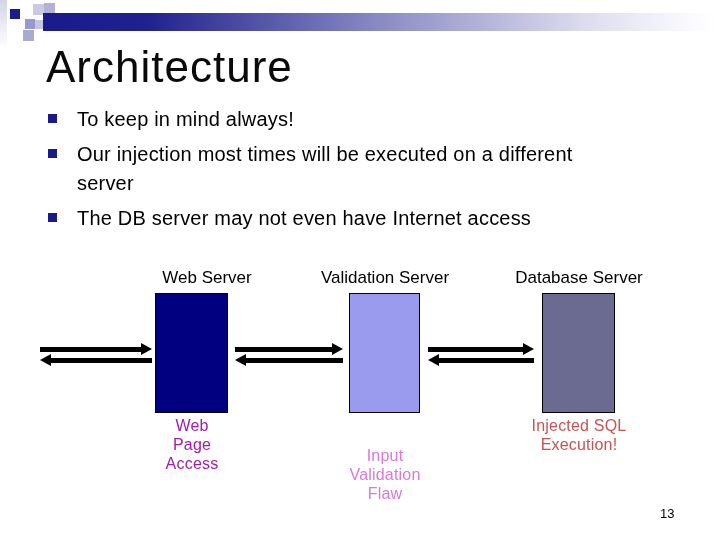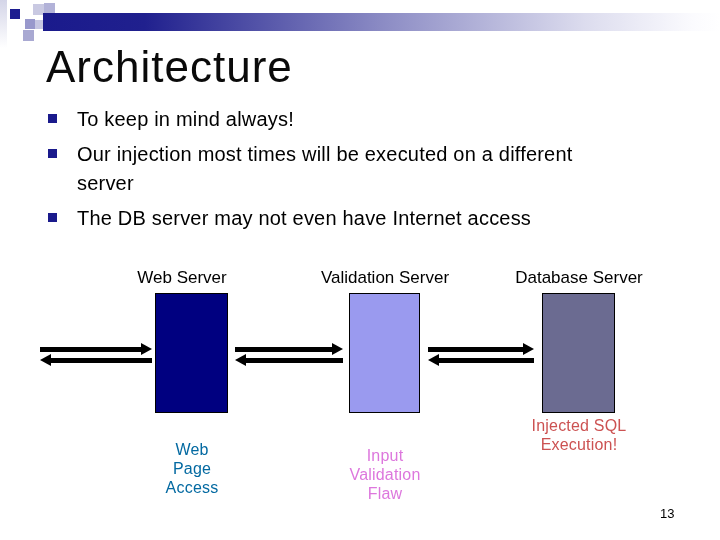--- a/index.html
+++ b/index.html
@@ -25,21 +25,21 @@
   
   .bullets { position:absolute; left:48px; top:105px; width:610px; }
   .bullet-item { display:flex; margin-bottom:6px; }
   .bullet-marker { flex:0 0 9px; width:9px; height:9px; background:#1a1a8c;
     margin-top:9px; margin-right:20px; }
   .bullet-text { font-size:20px; line-height:29px; color:#000;
     white-space:pre-line; letter-spacing:0.2px; }
   
   .node-label { position:absolute; top:268px; width:200px; text-align:center;
     font-size:17px; color:#000; }
-  .label1 { left:82px; }  .label2 { left:285px; }  .label3 { left:479px; }
+  .label1 { left:107px; }  .label2 { left:285px; }  .label3 { left:479px; }
   .node-rect { position:absolute; top:293px; height:120px;
     border:1px solid #000; box-sizing:border-box; }
   .rect1 { left:155px; width:73px; }
   .rect2 { left:349px; width:71px; }
   .rect3 { left:542px; width:73px; }
   .node-caption { position:absolute; top:416px; width:200px; text-align:center;
     font-size:16px; line-height:19px; white-space:pre-line; letter-spacing:0.2px; }
   .cap1 { left:92px; }  .cap2 { left:285px;margin-top:30px; }  .cap3 { left:479px; }
   
   .arrow { position:absolute; height:13px; }
@@ -99,21 +99,21 @@
   <div class="node-rect rect2" style="background: rgb(154, 154, 239);"></div>
   <div class="node-rect rect3" style="background: rgb(107, 107, 145);"></div>
 
   <div class="arrow arrow-right a1 row-top"></div>
   <div class="arrow arrow-left  a1 row-bottom"></div>
   <div class="arrow arrow-right a2 row-top"></div>
   <div class="arrow arrow-left  a2 row-bottom"></div>
   <div class="arrow arrow-right a3 row-top"></div>
   <div class="arrow arrow-left  a3 row-bottom"></div>
 
-  <div class="node-caption cap1" style="color: #0369a1; margin-top: 24px;">Web
+  <div class="node-caption cap1" style="color: #a21caf;">Web
 Page
 Access</div>
   <div class="node-caption cap2" style="color: rgb(221, 119, 221);">Input
 Validation
 Flaw</div>
   <div class="node-caption cap3" style="color: rgb(204, 82, 82);">Injected SQL
 Execution!</div>
 
   <div class="page-num">13</div>
 

